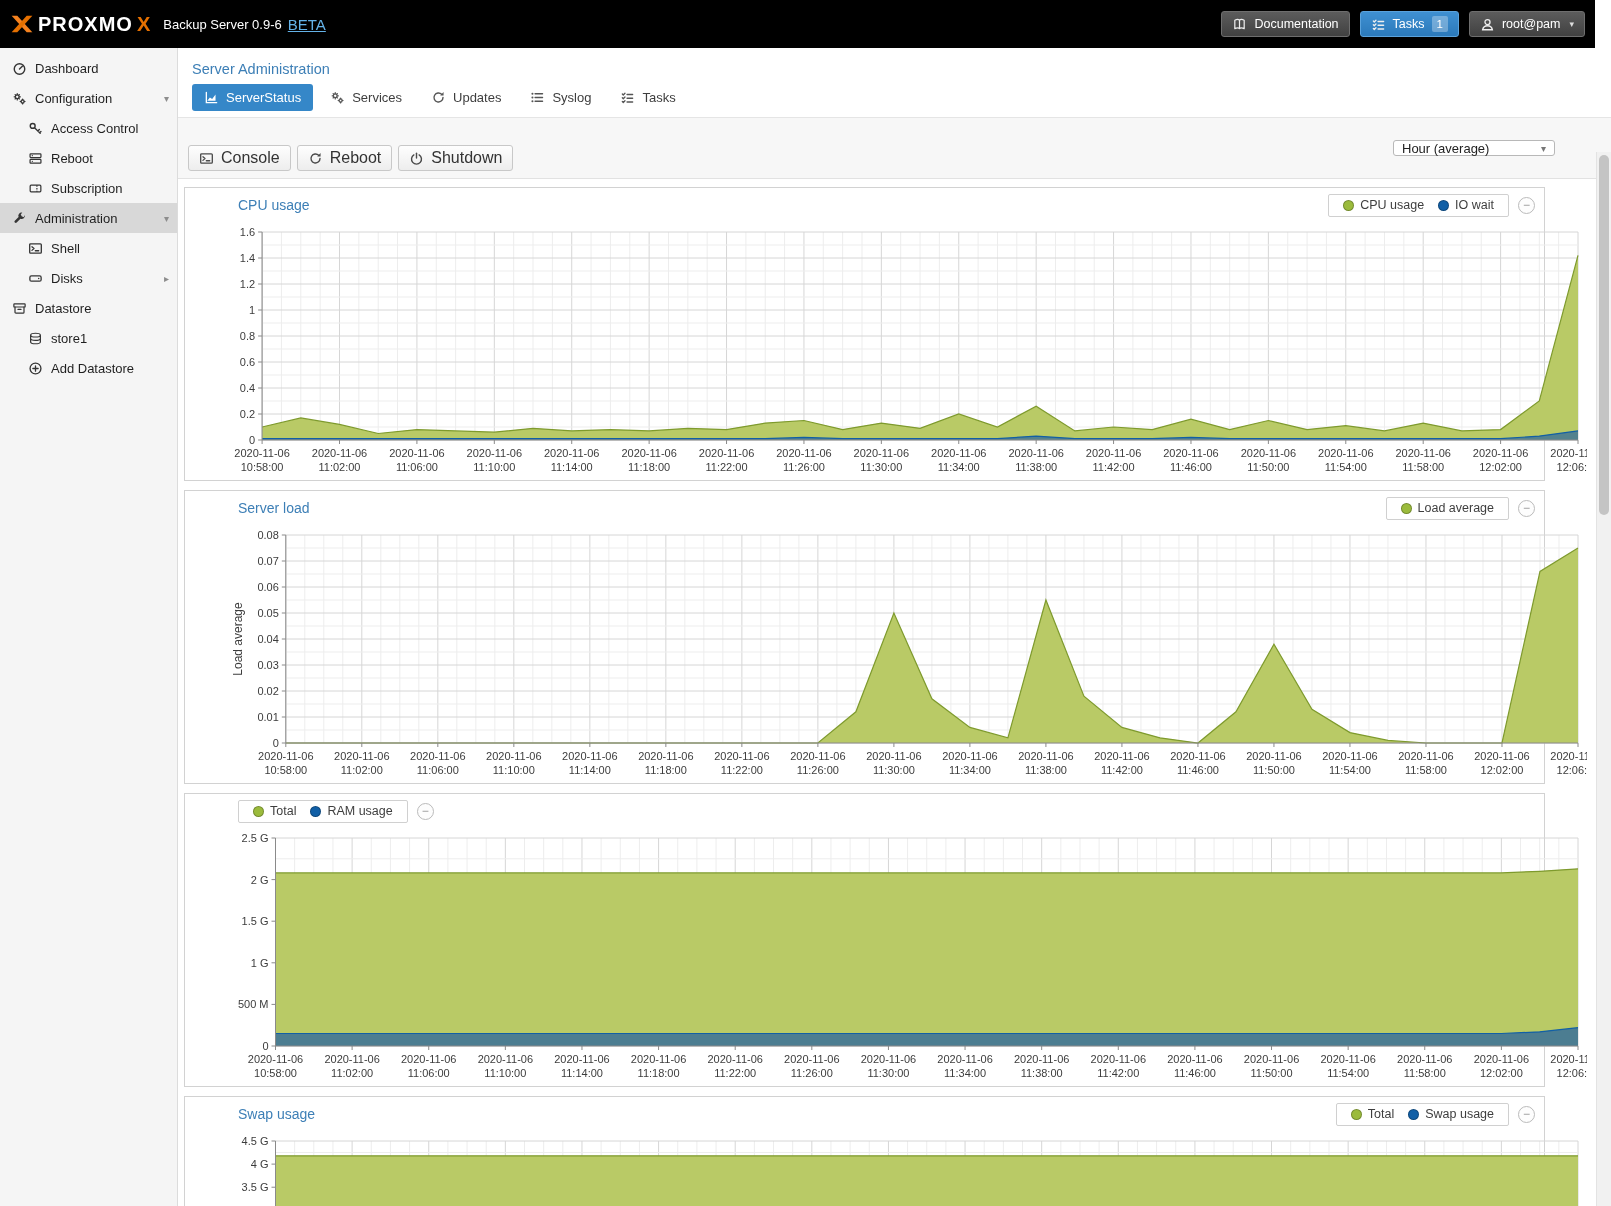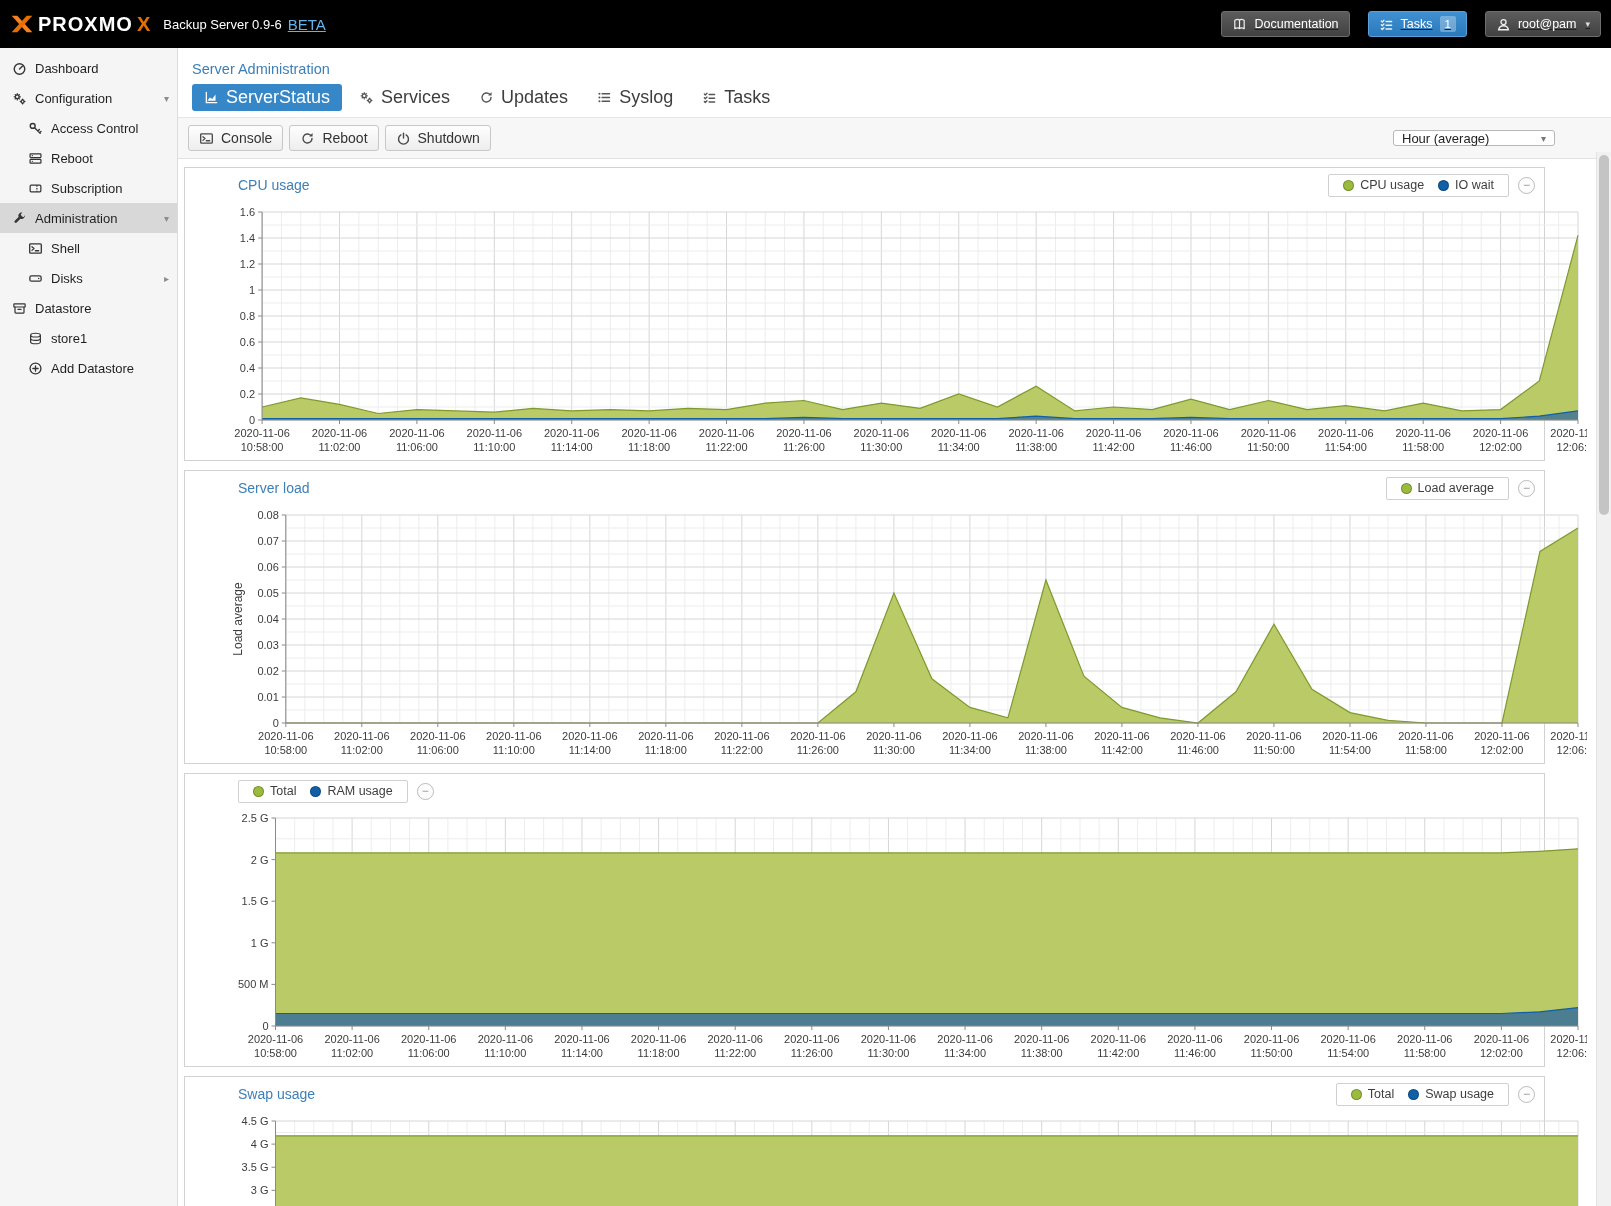--- a/index.html
+++ b/index.html
@@ -1,28 +1,28 @@
 <!DOCTYPE html>
 <html><head>
 <meta charset="utf-8">
 <style>
   * { box-sizing: border-box; margin: 0; padding: 0; }
   html, body { width: 1611px; height: 1206px; overflow: hidden; }
   body { font-family: "Liberation Sans", sans-serif; background: #fff; color: #222; font-size: 13px; }
 
   
-  .topbar { position: fixed; top: 0; left: 0; right: 0; height: 48px; background: #000;
+  .topbar { position: fixed; top: 0; left: 0; right: 16px; height: 48px; background: #000;
             display: flex; align-items: center; padding: 0 10px; z-index: 50; }
   .logo { display: flex; align-items: center; gap: 4px; }
   .logo-mark { width: 24px; height: 22px; }
   .logo-head { color: #fff; font-weight: bold; font-size: 20px; letter-spacing: 1px; }
   .logo-tail { color: #e57000; font-weight: bold; font-size: 20px; letter-spacing: 1px; }
   .product { color: #fff; font-size: 13px; margin-left: 12px; }
   .beta { color: #64b2e8; text-decoration: underline; margin-left: 6px; font-size: 15px; cursor: pointer; }
-  .topbar-right { margin-left: auto; display: flex; gap: 18px; align-items: flex-start; text-decoration: underline; }
+  .topbar-right { margin-left: auto; display: flex; gap: 10px; align-items: flex-start; }
   .tb-btn { height: 26px; display: flex; align-items: center; gap: 7px; padding: 0 10px;
             border-radius: 3px; font-size: 12.5px; color: #fff; cursor: pointer;
             background: linear-gradient(#5c5c5c, #414141); border: 1px solid #6e6e6e; }
   .tb-btn .icon { color: #eee; }
   .tb-btn.blue { background: linear-gradient(#3f90d2, #2b79ba); border-color: #5aa2dc; }
   .badge { background: rgba(255,255,255,.3); border-radius: 2px; padding: 0 5px; font-size: 11.5px;
            height: 16px; line-height: 16px; }
   .tb-caret { font-size: 9px; color: #ddd; margin-left: 2px; }
 
   
@@ -33,30 +33,30 @@
   .side-row.l1 { padding-left: 28px; }
   .side-row.selected { background: #d8d8d8; }
   .side-row .icon { color: #353535; }
   .side-caret { margin-left: auto; color: #8d8d8d; font-size: 10px; }
 
   
   .main { position: absolute; left: 178px; top: 48px; right: 0; bottom: 0; background: #fff; overflow: hidden; }
   .page-title { margin: 13px 0 5px 14px; font-size: 14.5px; color: #3d7fb6; }
   .tabbar { display: flex; gap: 5px; padding: 2px 8px 6px 14px; border-bottom: 1px solid #e5e5e5; }
   .tab { height: 27px; display: flex; align-items: center; gap: 7px; padding: 0 12px; border-radius: 3px;
-         font-size: 18px; color: #3e3e3e; cursor: pointer; }
+         font-size: 13px; color: #3e3e3e; cursor: pointer; }
   .tab .icon { color: #555; }
   .tab.active { background: #3587c8; color: #fff; }
   .tab.active .icon { color: #fff; }
 
   .toolbar { display: flex; align-items: center; gap: 6px; padding: 7px 56px 7px 10px;
              background: #f7f7f7; border-bottom: 1px solid #e2e2e2; }
   .tool-btn { height: 25px; display: flex; align-items: center; gap: 7px; padding: 12px 10px;
               background: linear-gradient(#fefefe, #ededed); border: 1px solid #c8c8c8; border-radius: 3px;
-              font-size: 14px; color: #333; cursor: pointer; }
+              font-size: 16px; color: #333; cursor: pointer; margin-top: 20px; }
   .tool-btn .icon { color: #4a4a4a; }
   .tb-spacer { flex: 1; }
   .select { width: 162px; height: 16px; background: #fff; border: 1px solid #b8b8b8; border-radius: 3px;
             display: flex; align-items: center; padding: 0 8px; font-size: 13px; color: #222; cursor: pointer; }
   .select .sel-caret { margin-left: auto; color: #777; font-size: 10px; }
 
   
   .panels { padding: 8px 0 0 6px; }
   .panel { width: 1361px; border: 1px solid #d2d2d2; background: #fff; margin-bottom: 9px; padding-left: 44px; }
   .panel-header { display: flex; align-items: center; height: 34px; padding: 0 9px; }

